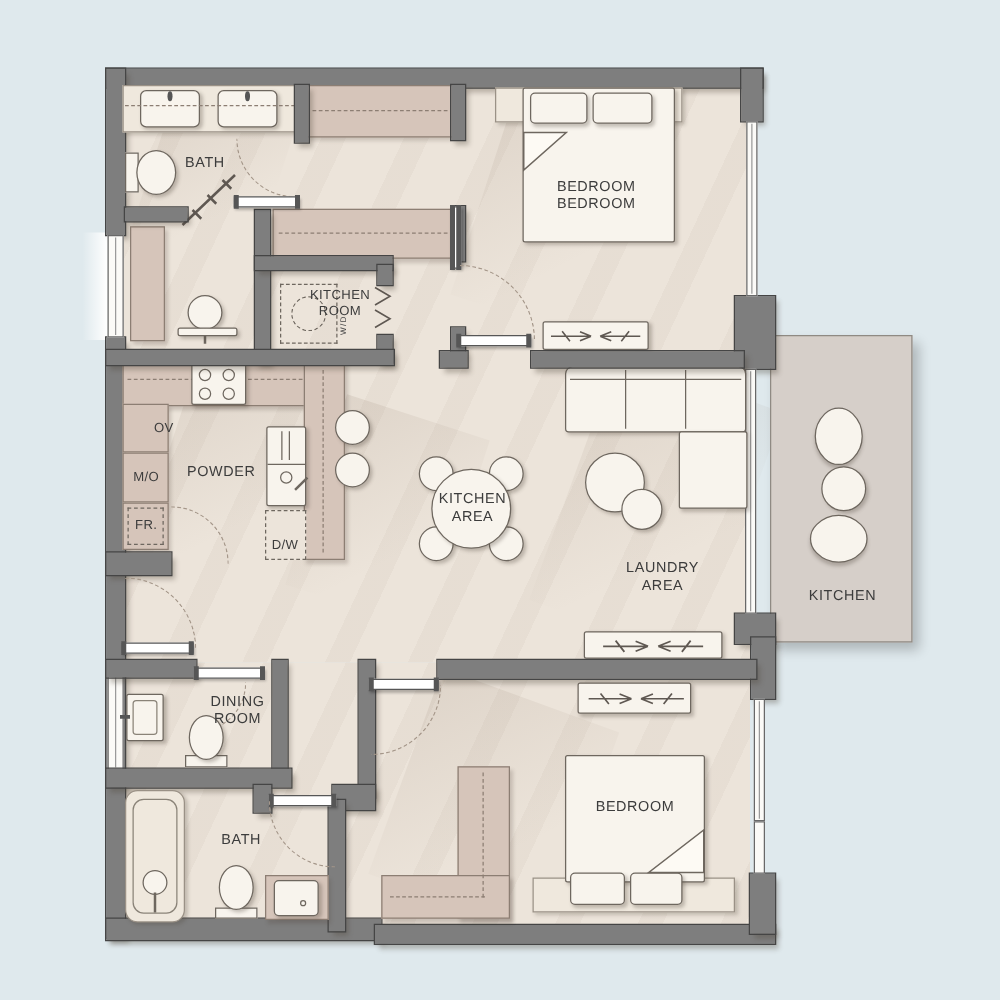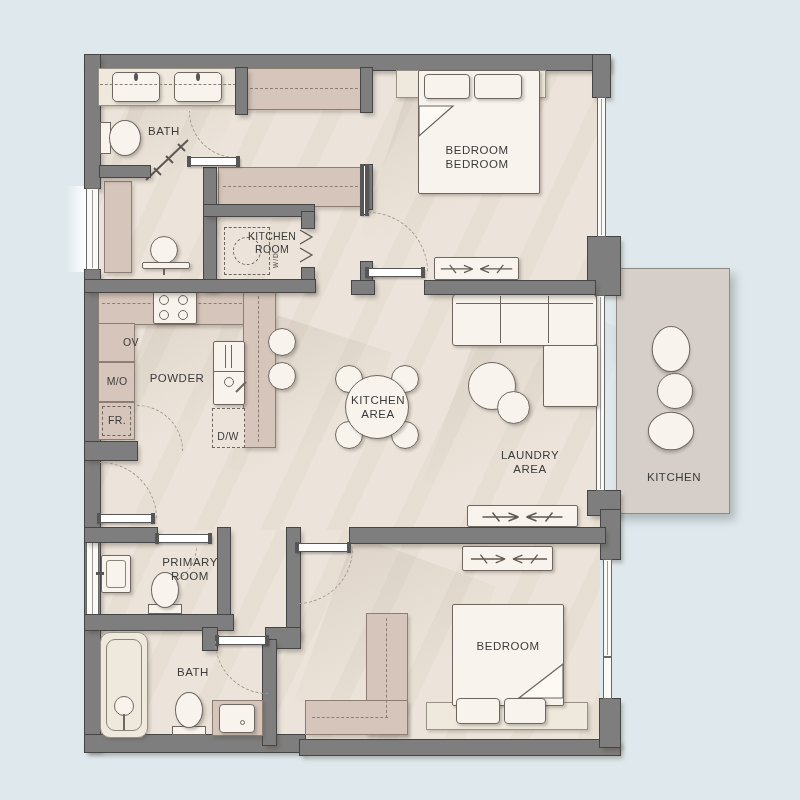--- a/index.html
+++ b/index.html
@@ -249,21 +249,21 @@
   <div class="bar" style="left:215px;top:636px;width:54px;height:9px"></div>
   <div class="arc bl" style="left:215px;top:588px;width:106px;height:106px"></div>
 
   <div class="abs" style="inset:0">
     <div class="fur" style="left:101px;top:555px;width:30px;height:38px"></div>
     <div class="abs" style="left:106px;top:560px;width:20px;height:28px;border:1px solid #8a8378;border-radius:3px"></div>
     <div class="abs" style="left:96px;top:572px;width:8px;height:3px;background:#555"></div>
     <div class="abs" style="left:148px;top:604px;width:34px;height:10px;background:#f8f4ed;border:1.2px solid #6e675f"></div>
     <div class="fur circ" style="left:151px;top:572px;width:28px;height:36px"></div>
     <div class="lbl" style="left:190px;top:569px">
-      <div>PRIMARY</div>
+      <div>DINING</div>
       <div>ROOM</div>
     </div>
   </div>
 
   <div class="abs" style="inset:0">
     <div class="abs soft" style="position:absolute;left:100px;top:632px;width:48px;height:106px;border-radius:10px;box-shadow:2px 2px 3px rgba(76,66,56,.25)"></div>
     <div class="abs" style="left:106px;top:639px;width:36px;height:92px;border:1px solid #8a8378;border-radius:9px"></div>
     <div class="abs circ" style="left:114px;top:696px;width:20px;height:20px;border:1.2px solid #6e675f;background:#f8f4ed"></div>
     <div class="abs" style="left:123px;top:714px;width:2px;height:16px;background:#6e675f"></div>
     <div class="lbl" style="left:193px;top:672px">BATH</div>

